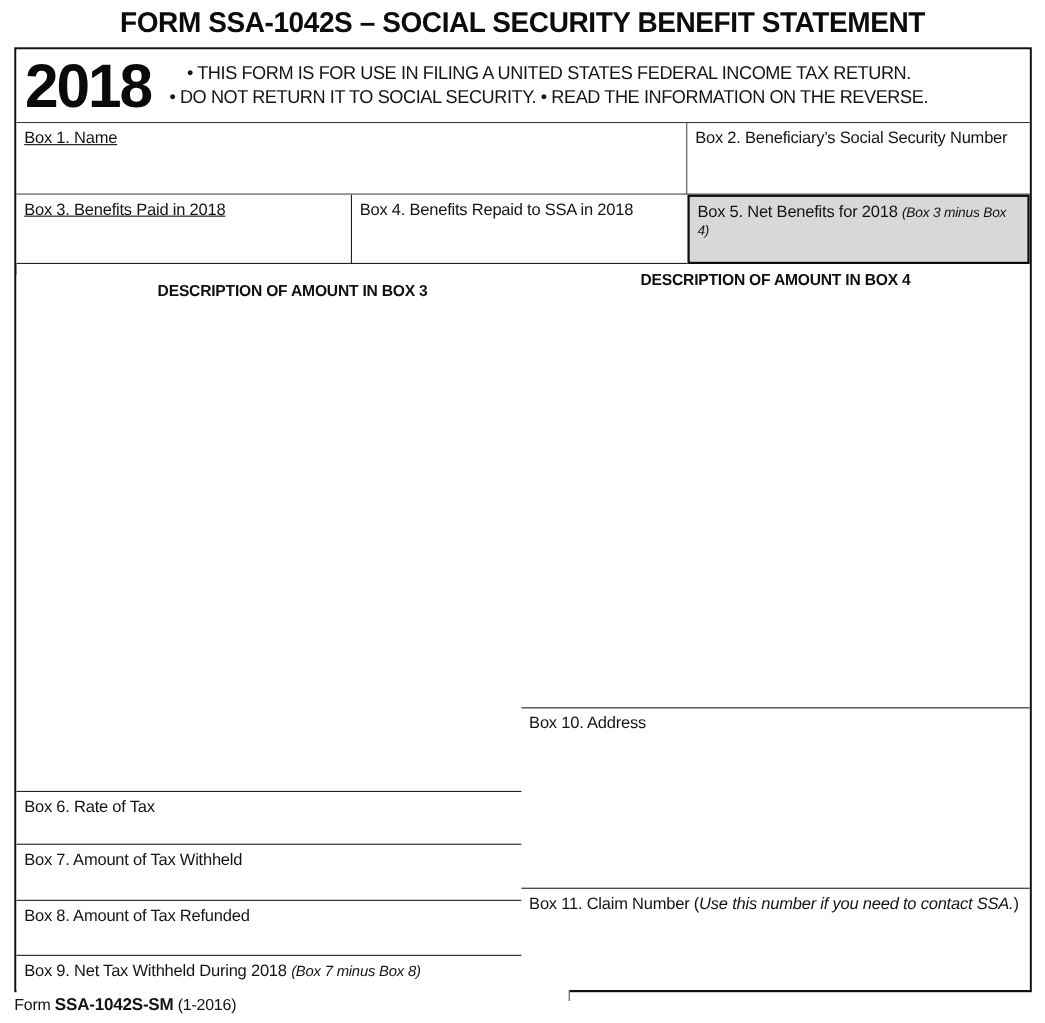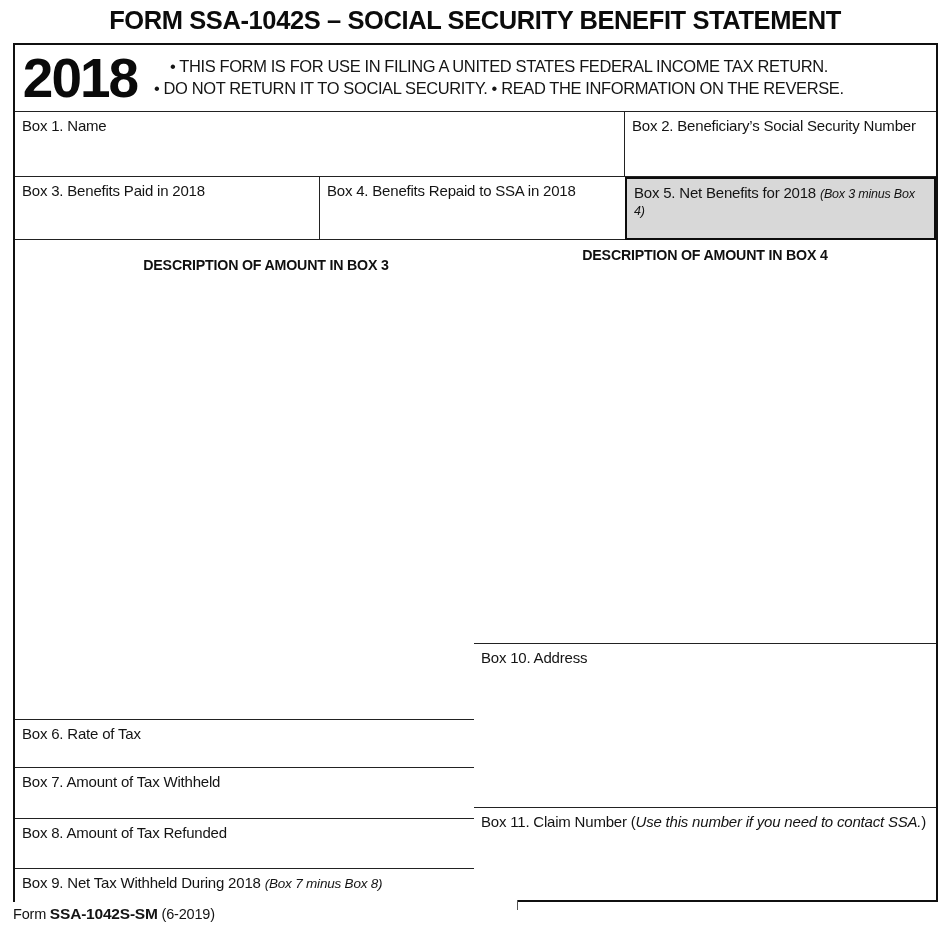--- a/index.html
+++ b/index.html
@@ -14,21 +14,21 @@
     text-align:center; font-weight:bold; font-size:26px;
     letter-spacing:-0.4px; transform:scaleX(0.98); transform-origin:center;
     color:#0c0c0c;
   }
   .form-table{
     position:absolute; left:13px; top:43px; width:925px; height:859px;
     border:2px solid #101010; background:#fff;padding-left:48px;
   }
   .cell{ position:absolute; background:#fff; }
   .bb{ border-bottom:1.5px solid #222; }
-  .br{ border-right:1.5px solid #222; }
+  .br{ border-right:1.5px solid #222;text-decoration:underline; }
   .bt{ border-top:1.5px solid #222; }
 
   
   .band{ left:0; top:0; width:921px; height:67px; display:flex; align-items:center; }
   .year{
     font-size:56px; font-weight:bold; letter-spacing:-2px;
     padding-left:8px; line-height:60px; color:#0a0a0a;
     transform:scaleX(0.98); transform-origin:left center;
   }
   .notices{ margin-left:14px; display:flex; flex-direction:column; justify-content:center;align-items:center; }
@@ -137,13 +137,13 @@
     <div class="inner c-box10 bt">
       <div class="box-label">Box 10. Address</div>
     </div>
     <div class="inner c-box11 bt">
       <div class="box-label"><span>Box 11. Claim Number (</span><span class="note-italic-lg">Use this number if you need to contact SSA.</span><span>)</span></div>
     </div>
   </div>
 
 </div>
 
-<div class="footer"><span>Form </span><b>SSA-1042S-SM</b><span> (6-2019)</span></div>
+<div class="footer"><span>Form </span><b>SSA-1042S-SM</b><span> (1-2016)</span></div>
 
 </body></html>

